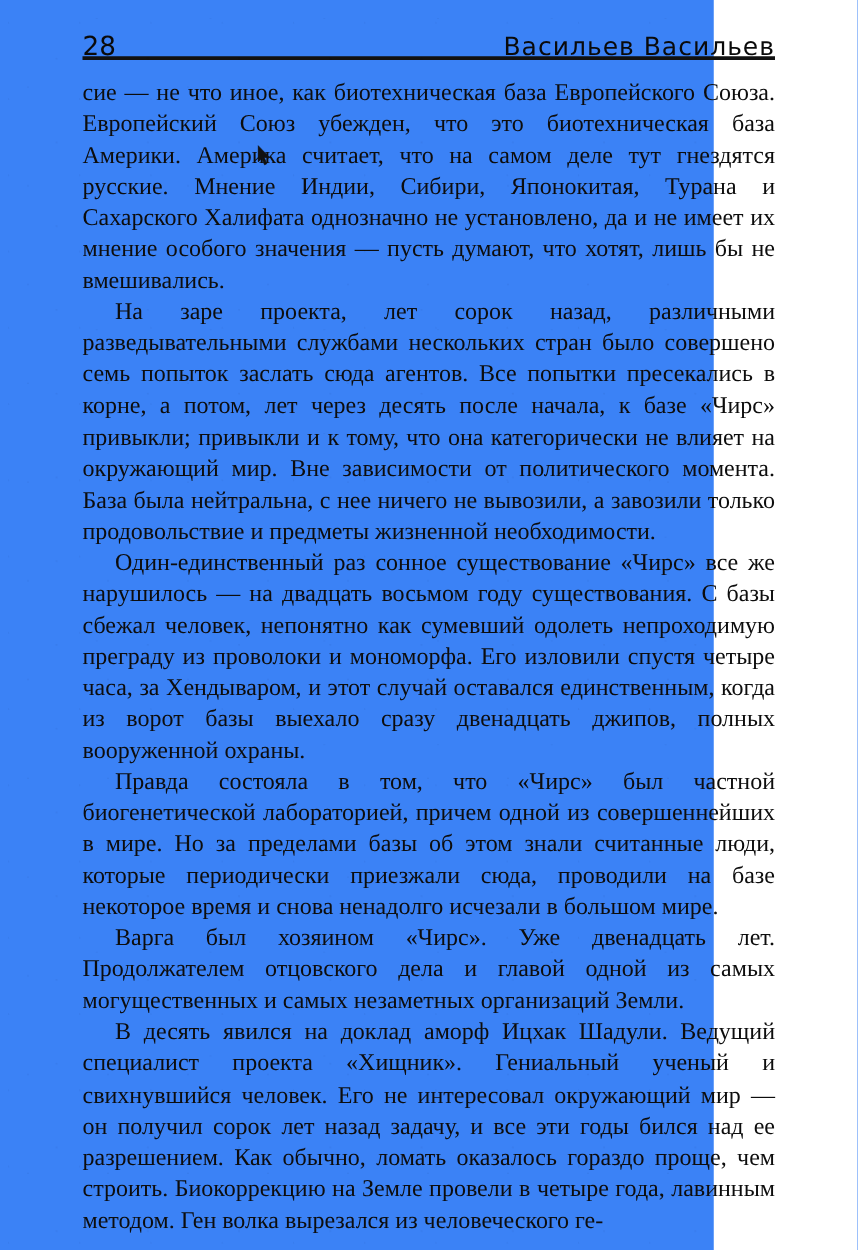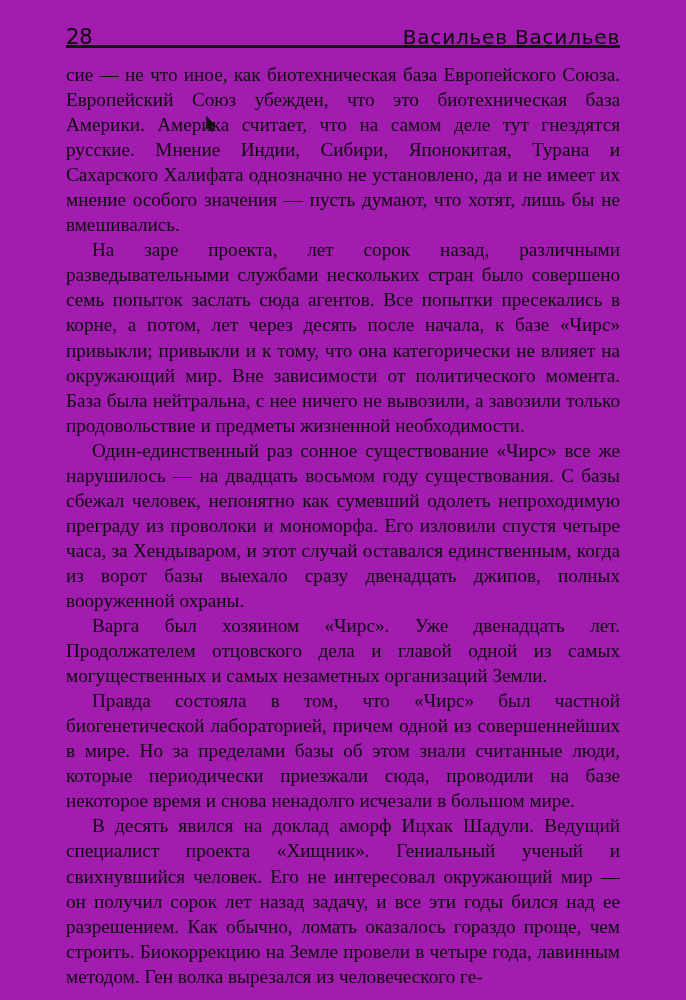--- a/index.html
+++ b/index.html
@@ -11,23 +11,23 @@
     height: 1000px;
     background: #ffffff;
     font-family: "Liberation Serif", "DejaVu Serif", serif;
     color: #000000;
     overflow: hidden;
     position: relative;
   }
 
   .page {
     position: relative;
-    width: 686px;
+    width: 571px;
     height: 1000px;
-    background: #a21caf;
+    background: #3b82f6;
   }
 
   
   .running-head {
     position: absolute;
     left: 66px;
     top: 18px;
     width: 554px;
     height: 30px;
     display: flex;
@@ -124,22 +124,22 @@
     <span class="folio">28</span>
     <span class="author-name">Васильев Васильев</span>
   </div>
 
   <div class="head-rule"></div>
 
   <div class="textblock">
     <p class="para first">сие — не что иное, как биотехническая база Европейского Союза. Европейский Союз убежден, что это биотехническая база Америки. Америка считает, что на самом деле тут гнездятся русские. Мнение Индии, Сибири, Японокитая, Турана и Сахарского Халифата однозначно не установлено, да и не имеет их мнение особого значения — пусть думают, что хотят, лишь бы не вмешивались.</p>
     <p class="para">На заре проекта, лет сорок назад, различными разведывательными службами нескольких стран было совершено семь попыток заслать сюда агентов. Все попытки пресекались в корне, а потом, лет через десять после начала, к базе «Чирс» привыкли; привыкли и к тому, что она категорически не влияет на окружающий мир. Вне зависимости от политического момента. База была нейтральна, с нее ничего не вывозили, а завозили только продовольствие и предметы жизненной необходимости.</p>
     <p class="para">Один-единственный раз сонное существование «Чирс» все же нарушилось — на двадцать восьмом году существования. С базы сбежал человек, непонятно как сумевший одолеть непроходимую преграду из проволоки и мономорфа. Его изловили спустя четыре часа, за Хендываром, и этот случай оставался единственным, когда из ворот базы выехало сразу двенадцать джипов, полных вооруженной охраны.</p>
+    <p class="para">Правда состояла в том, что «Чирс» был частной биогенетической лабораторией, причем одной из совершеннейших в мире. Но за пределами базы об этом знали считанные люди, которые периодически приезжали сюда, проводили на базе некоторое время и снова ненадолго исчезали в большом мире.</p>
     <p class="para">Варга был хозяином «Чирс». Уже двенадцать лет. Продолжателем отцовского дела и главой одной из самых могущественных и самых незаметных организаций Земли.</p>
-    <p class="para">Правда состояла в том, что «Чирс» был частной биогенетической лабораторией, причем одной из совершеннейших в мире. Но за пределами базы об этом знали считанные люди, которые периодически приезжали сюда, проводили на базе некоторое время и снова ненадолго исчезали в большом мире.</p>
     <p class="para">В десять явился на доклад аморф Ицхак Шадули. Ведущий специалист проекта «Хищник». Гениальный ученый и свихнувшийся человек. Его не интересовал окружающий мир — он получил сорок лет назад задачу, и все эти годы бился над ее разрешением. Как обычно, ломать оказалось гораздо проще, чем строить. Биокоррекцию на Земле провели в четыре года, лавинным методом. Ген волка вырезался из человеческого ге-</p>
   </div>
 
   <div class="scan-noise"></div>
 
   <div class="cursor-artifact">
     <svg width="11" height="17" viewBox="0 0 11 17" xmlns="http://www.w3.org/2000/svg">
       <path d="M0.5 0.5 L0.5 13.5 L3.6 10.6 L5.6 15.8 L7.4 15.0 L5.4 10.0 L9.6 10.0 Z" fill="#111111" stroke="#111111" stroke-width="0.6"></path>
     </svg>
   </div>

